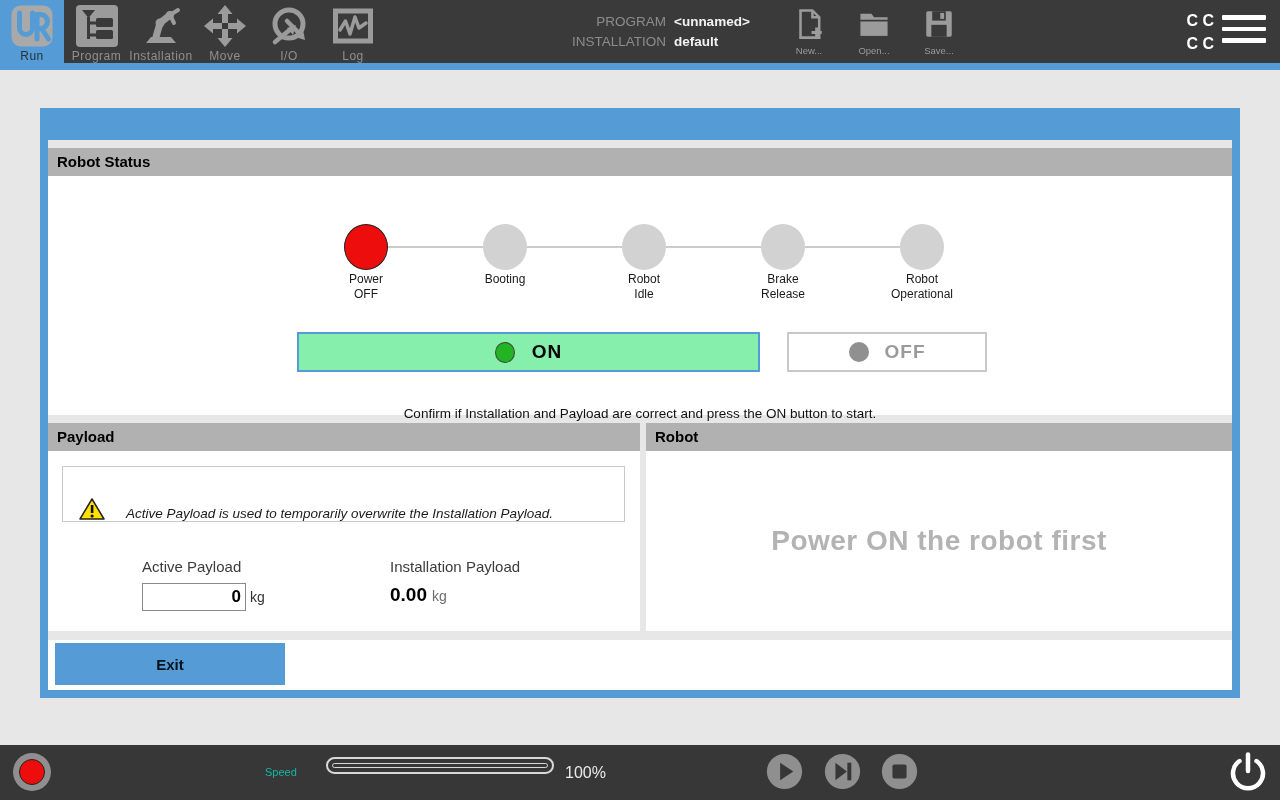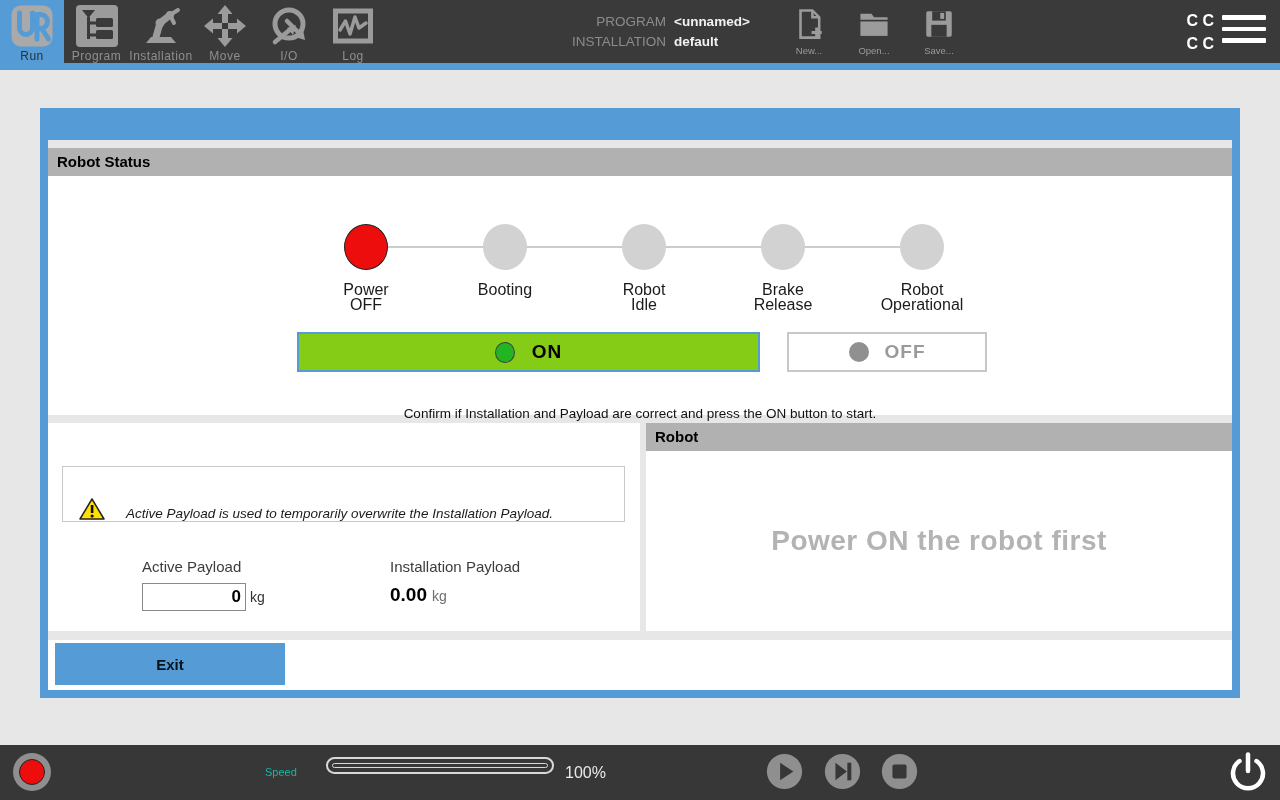--- a/index.html
+++ b/index.html
@@ -33,23 +33,23 @@
   .dialog-title { height:32px; line-height:32px; text-align:center; font-weight:bold; font-size:15px; color:#4c1d95;margin-top:34px; }
   .dialog-body { position:absolute; left:8px; top:32px; width:1184px; height:550px; background:#e7e7e7; }
 
   .graybar { height:28px; background:#b1b1b1; font-weight:bold; font-size:15px; color:#000; line-height:28px; padding-left:9px; }
 
   .status-block { position:absolute; left:0; top:8px; width:1184px; height:267px; background:#fff; }
   .connector { position:absolute; left:318px; top:98px; width:556px; height:2px; background:#cccccc; }
   .step { position:absolute; width:120px; text-align:center; top:76px; }
   .dot { width:44px; height:46px; border-radius:50%; background:#d2d2d2; margin:0 auto; }
   .step.active .dot { background:#ee0d0d; border:1px solid #222; }
-  .steplabel { margin-top:12px; font-size:16px; line-height:15px; color:#1a1a1a; white-space:pre-line; }
-
-  .btn-on { position:absolute; left:249px; top:184px; width:463px; height:40px; background:#84cc16; border:2px solid #559bd5; display:flex; align-items:center; justify-content:center; cursor:pointer; }
+  .steplabel { margin-top:2px; font-size:12px; line-height:15px; color:#1a1a1a; white-space:pre-line; }
+
+  .btn-on { position:absolute; left:249px; top:184px; width:463px; height:40px; background:#86efac; border:2px solid #559bd5; display:flex; align-items:center; justify-content:center; cursor:pointer; }
   .btn-on .led { width:20px; height:21px; border-radius:50%; background:#22b422; border:1px solid #444; margin-right:17px; }
   .btn-on .btxt { font-size:19px; font-weight:bold; color:#000; letter-spacing:1px; }
   .btn-off { position:absolute; left:739px; top:184px; width:200px; height:40px; background:#fff; border:2px solid #c8c8c8; display:flex; align-items:center; justify-content:center; cursor:pointer; }
   .btn-off .led { width:20px; height:20px; border-radius:50%; background:#909090; margin-right:16px; }
   .btn-off .btxt { font-size:19px; font-weight:bold; color:#9a9a9a; letter-spacing:1px; }
   .hint { position:absolute; left:0; top:258px; width:100%; text-align:center; font-size:13.5px; color:#111; }
 
   .payload-block { position:absolute; left:0; top:283px; width:592px; height:208px; background:#fff; }
   .robot-block { position:absolute; left:598px; top:283px; width:586px; height:208px; background:#fff; }
 
@@ -236,20 +236,21 @@
       </div>
       <div class="btn-off">
         <span class="led"></span>
         <span class="btxt">OFF</span>
       </div>
 
       <div class="hint">Confirm if Installation and Payload are correct and press the ON button to start.</div>
     </div>
 
     <div class="payload-block">
+      <div class="graybar">Payload</div>
 
       <div class="warnbox">
         <svg width="26" height="24" viewBox="0 0 26 24">
           <polygon points="13,2 25,22 1,22" fill="#ffe000" stroke="#222" stroke-width="1.5" stroke-linejoin="round"></polygon>
           <rect x="11.8" y="8" width="2.6" height="8" fill="#111"></rect>
           <circle cx="13.1" cy="19" r="1.6" fill="#111"></circle>
         </svg>
         <span class="warntext">Active Payload is used to temporarily overwrite the Installation Payload.</span>
       </div>
 

